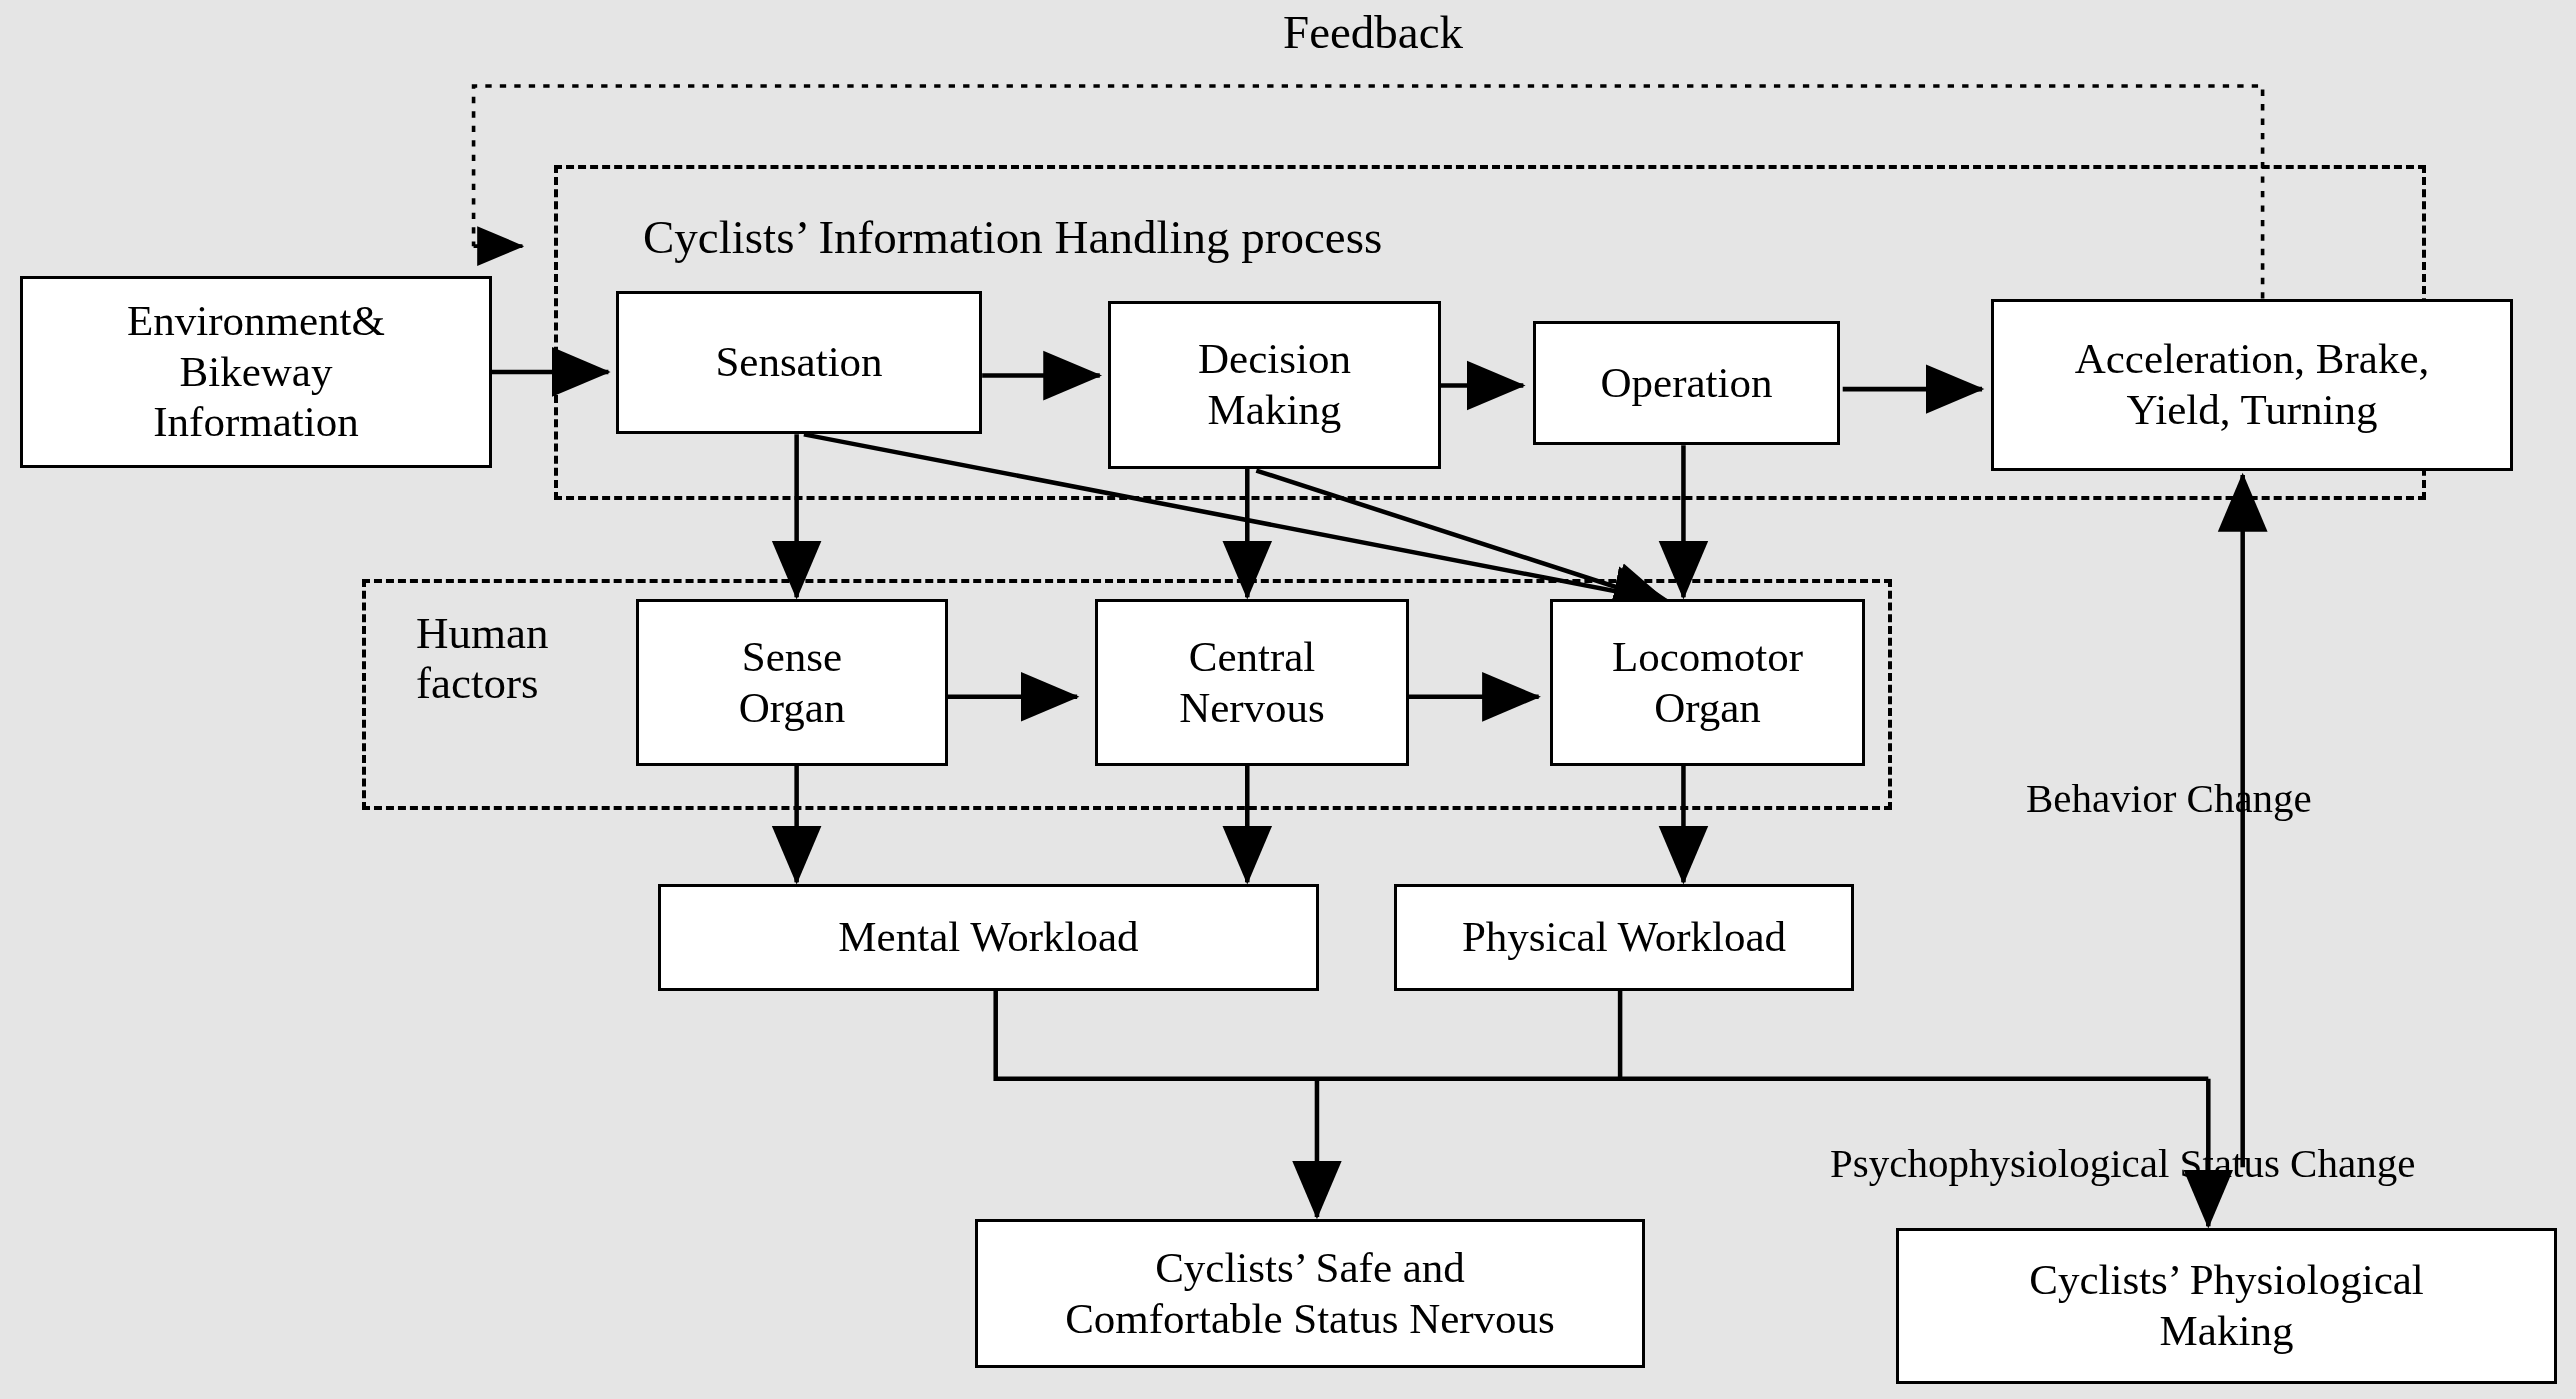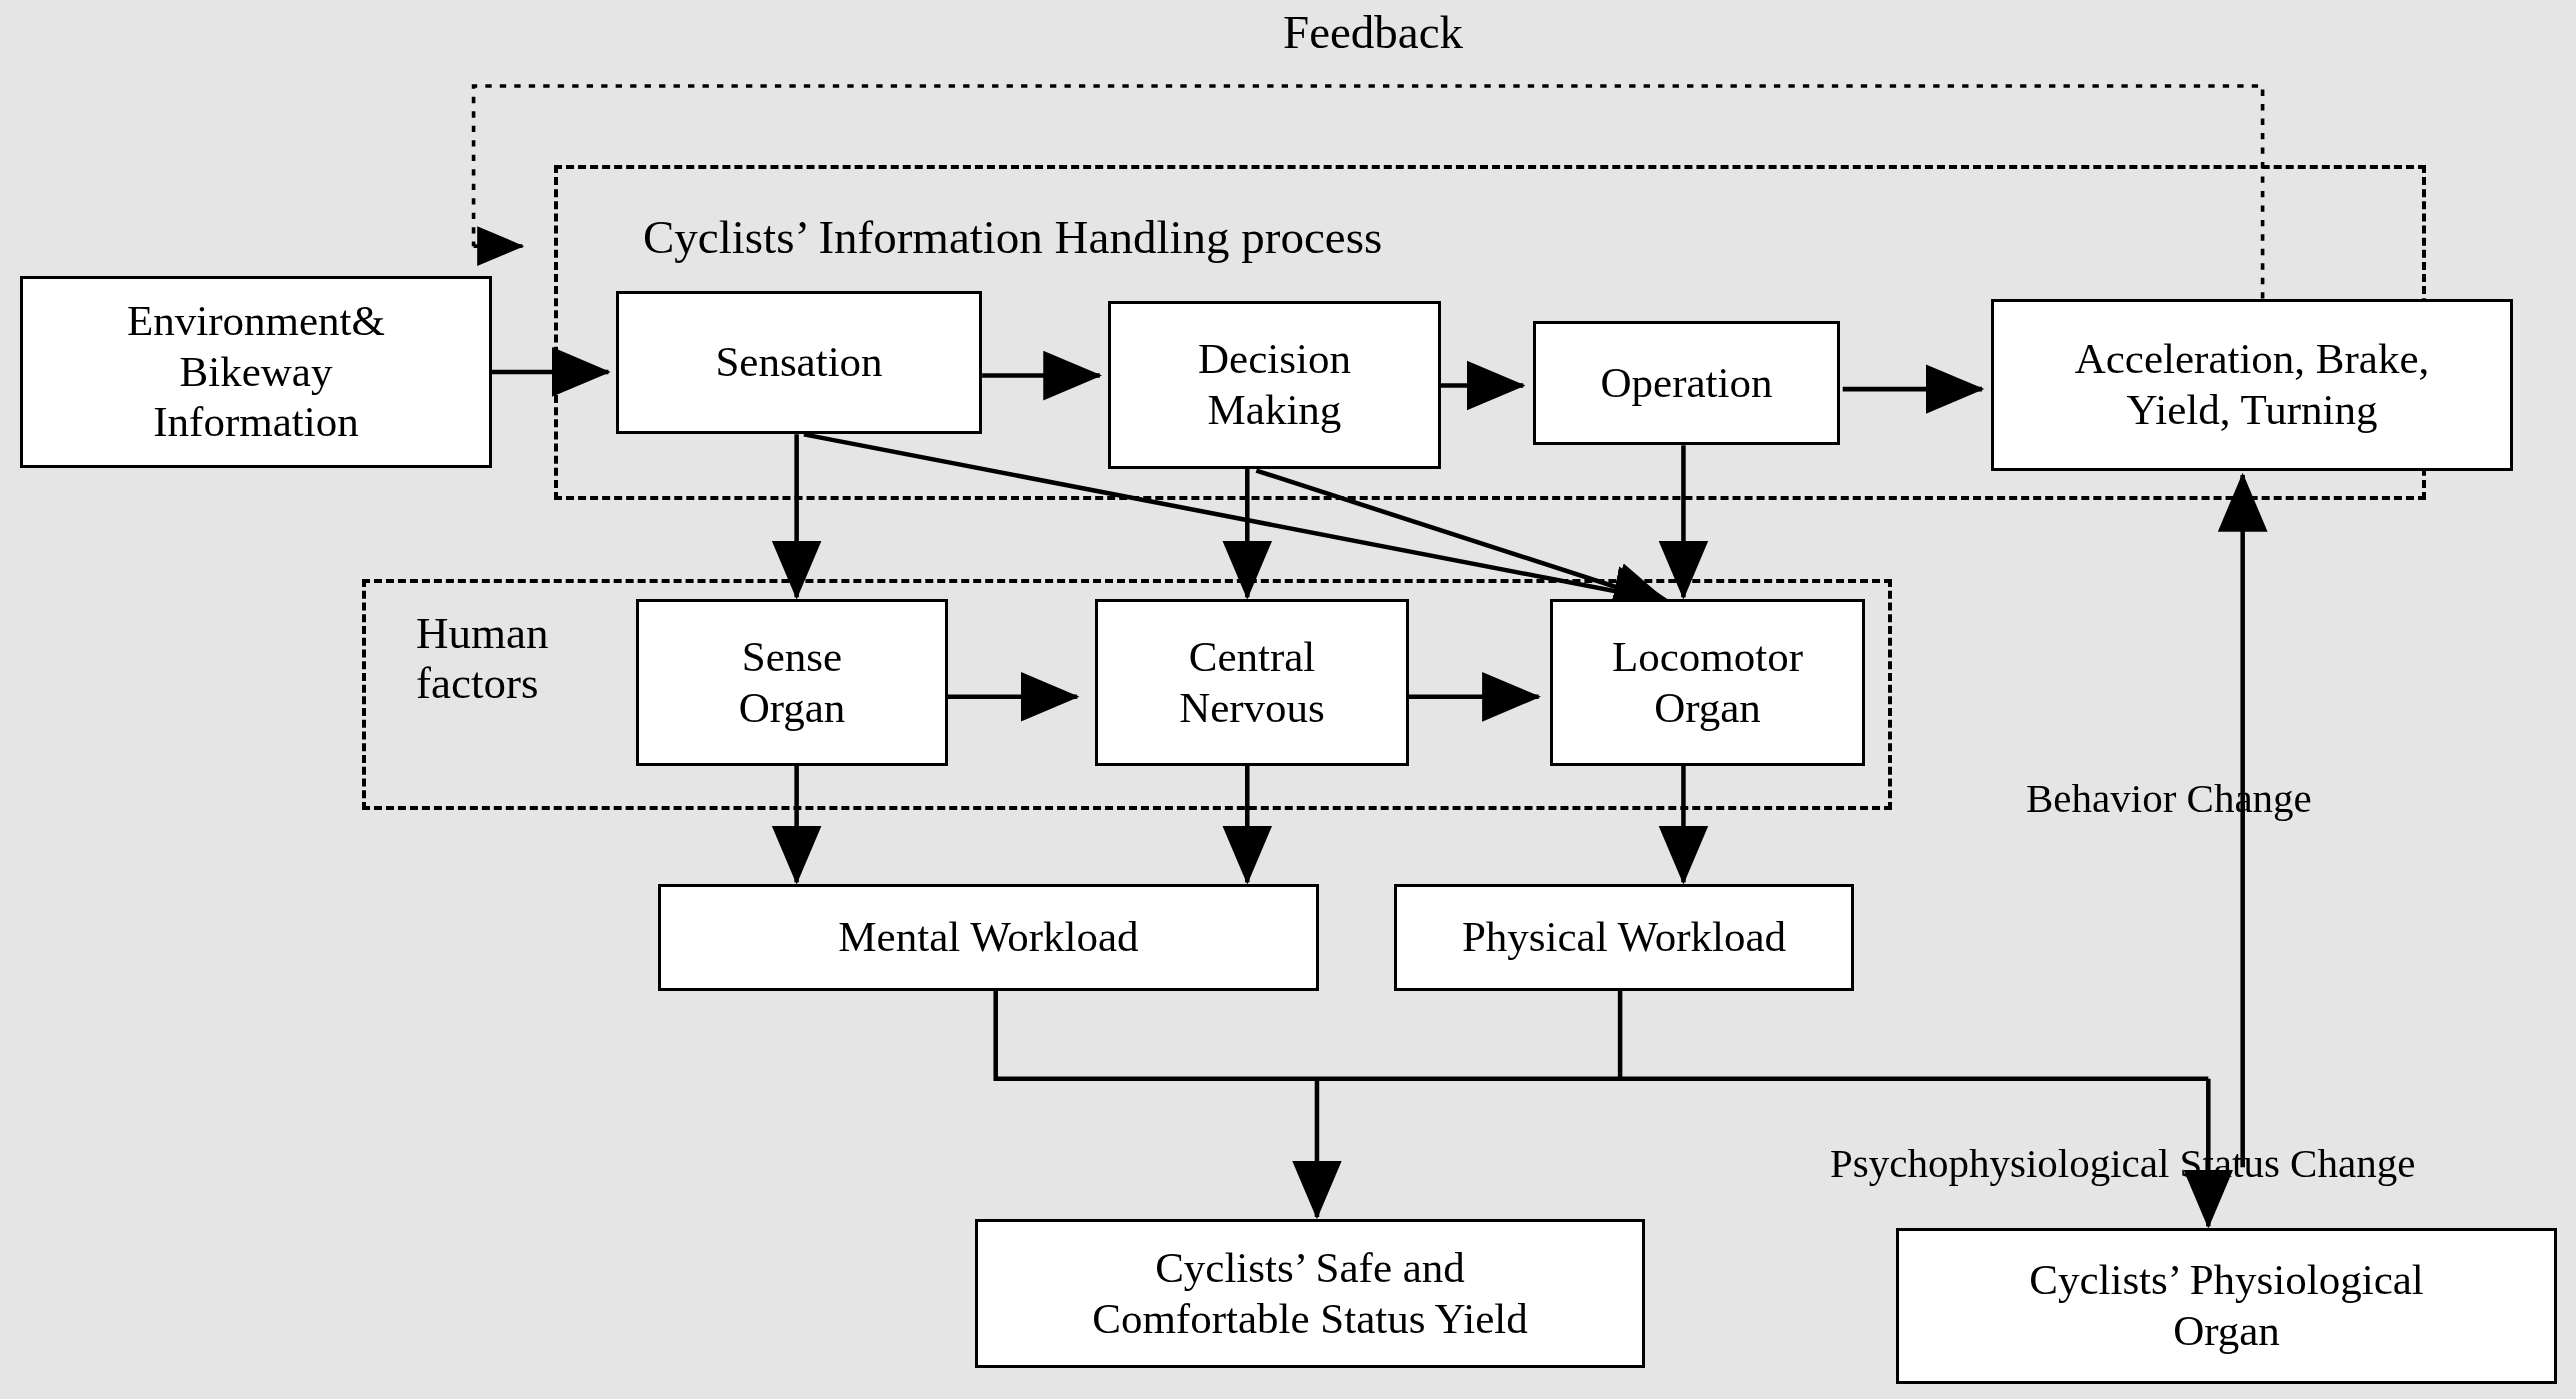--- a/index.html
+++ b/index.html
@@ -142,22 +142,22 @@
   <div class="box" style="left:658px;top:884px;width:661px;height:107px;font-size:43px;">
     <span style="white-space:pre-line;">Mental Workload</span>
   </div>
 
   <div class="box" style="left:1394px;top:884px;width:460px;height:107px;font-size:43px;">
     <span style="white-space:pre-line;">Physical Workload</span>
   </div>
 
   <div class="box" style="left:975px;top:1219px;width:670px;height:149px;font-size:43px;">
     <span style="white-space:pre-line;">Cyclists’ Safe and
-Comfortable Status Yield</span>
+Comfortable Status Nervous</span>
   </div>
 
   <div class="box" style="left:1896px;top:1228px;width:661px;height:156px;font-size:43px;">
     <span style="white-space:pre-line;">Cyclists’ Physiological
-Organ</span>
+Making</span>
   </div>
 
 </div>
 
 
 </body></html>

